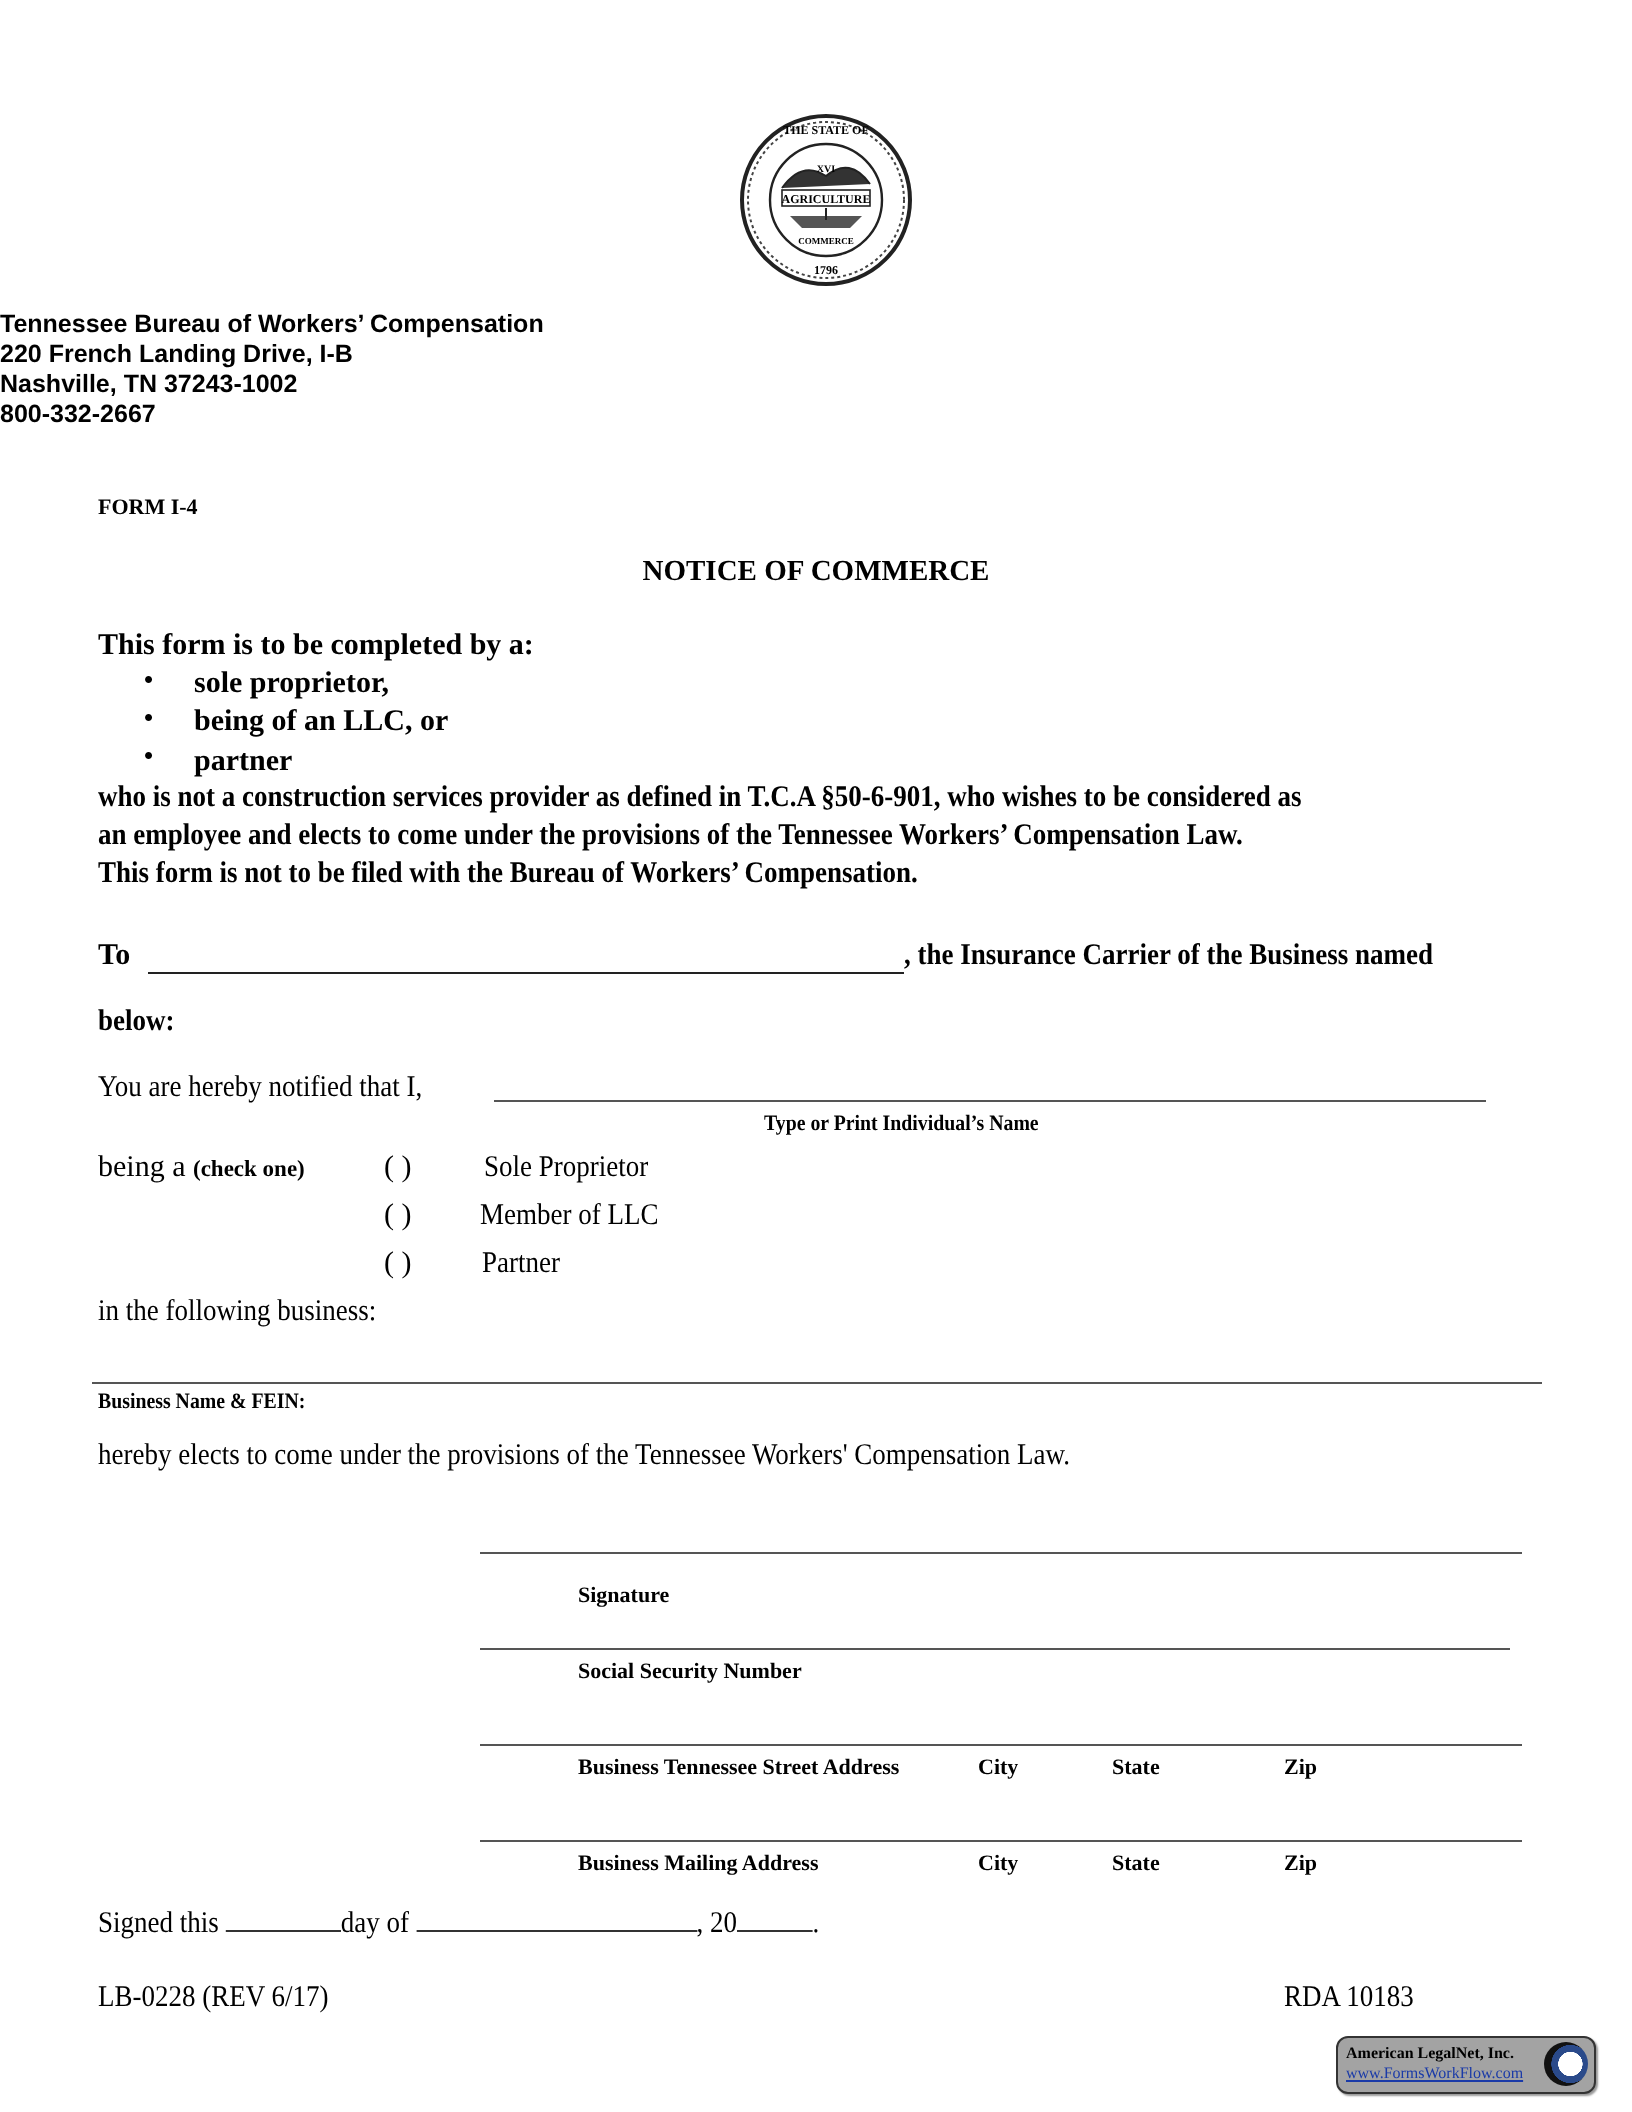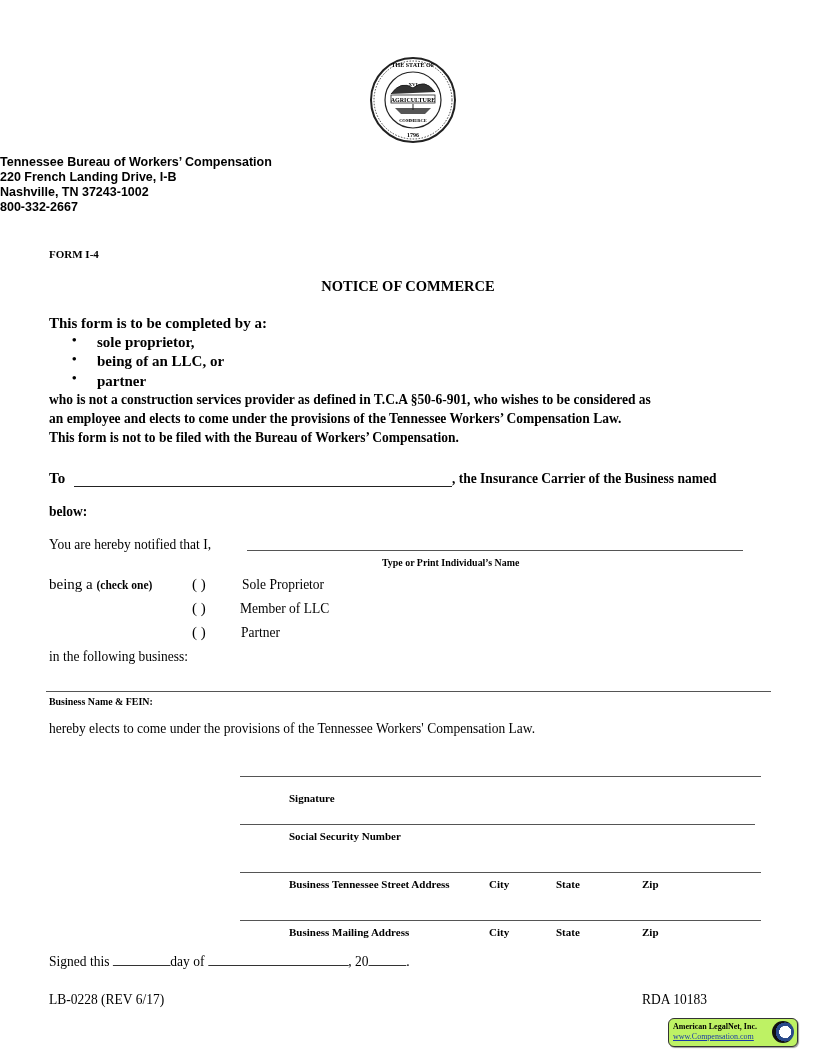--- a/index.html
+++ b/index.html
@@ -7,21 +7,21 @@
   .abs { position:absolute; white-space:nowrap; }
   .b { font-weight:bold; }
   .hdr { left:0; width:668px; text-align:left; font-size:12.5px; font-weight:bold; font-family:"Liberation Sans", sans-serif; }
   .bold-body { font-size:15px; font-weight:bold; font-family:"Liberation Serif", serif; }
   .narrow { display:inline-block; transform:scaleX(0.9); transform-origin:left center; }
   .body-text { font-size:15px; }
   .small-bold { font-size:11px; font-weight:bold; }
   .line { position:absolute; height:0; border-top:1px solid #555; }
   .blank { display:inline-block; border-bottom:1px solid #333; height:13px; vertical-align:baseline; }
   .bullet { position:absolute; font-size:13px; font-weight:bold; }
-  .badge { position:absolute; left:668px; top:1018px; width:128px; height:27px; border:1.5px solid #333; border-radius:6px; box-shadow:1px 1px 1px #999; background:#bef264; }
+  .badge { position:absolute; left:668px; top:1018px; width:128px; height:27px; border:1.5px solid #333; border-radius:6px; box-shadow:1px 1px 1px #999; background:#a3a3a3; }
   .badge .t1 { position:absolute; left:4px; top:3px; font-size:8px; font-weight:bold; font-family:"Liberation Serif", serif; }
   .badge .t2 { position:absolute; left:4px; top:13px; font-size:8px; color:#1a3aa8; text-decoration:underline; font-family:"Liberation Serif", serif; }
   .badge .logo { position:absolute; right:3px; top:2px; width:22px; height:22px; border-radius:50%; background:radial-gradient(circle at 60% 50%, #fff 0 35%, #2a4a8a 36% 55%, #111 56% 100%); }
 </style>
 </head>
 <body>
 
 <div class="abs" style="left:369px; top:56px; width:88px; height:88px;">
   <svg width="88" height="88" viewBox="0 0 88 88">
     <circle cx="44" cy="44" r="42" fill="#fff" stroke="#222" stroke-width="2"></circle>
@@ -111,15 +111,15 @@
     <span class="blank" style="width:64px;"></span><span>day of</span>
     <span class="blank" style="width:156px;"></span><span>, 20</span><span class="blank" style="width:42px;"></span><span>.</span>
   </span>
 </div>
 
 <div class="abs body-text" style="left:49px; top:991px;"><span class="narrow">LB-0228 (REV 6/17)</span></div>
 <div class="abs body-text" style="left:642px; top:991px;"><span class="narrow">RDA 10183</span></div>
 
 <div class="badge">
   <span class="t1">American LegalNet, Inc.</span>
-  <span class="t2">www.Compensation.com</span>
+  <span class="t2">www.FormsWorkFlow.com</span>
   <span class="logo"></span>
 </div>
 
 </body></html>

